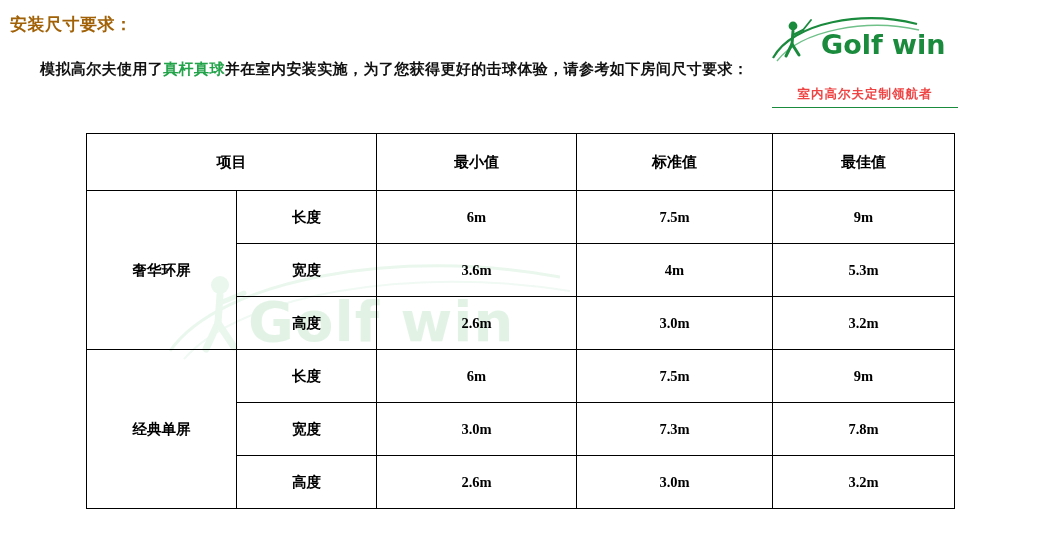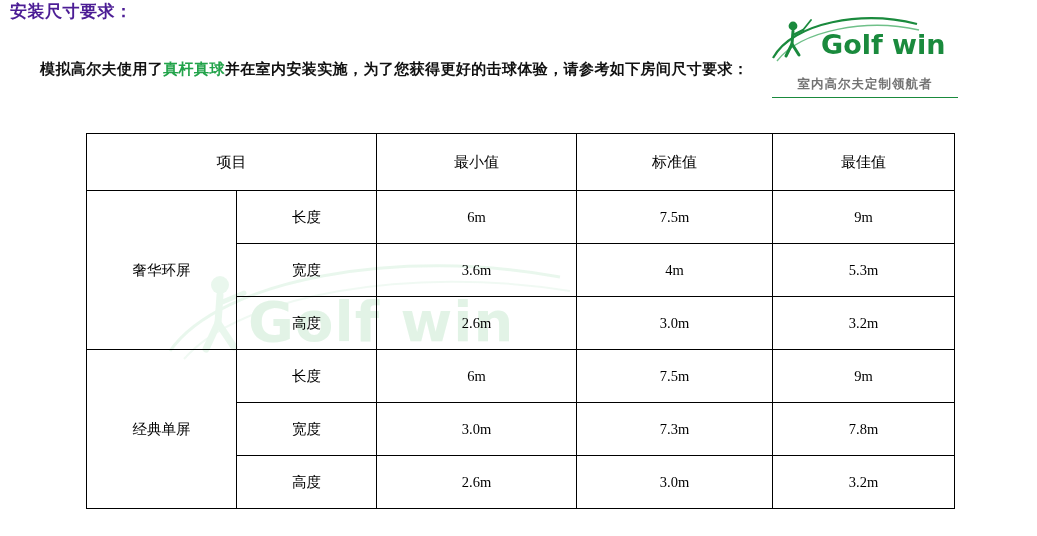--- a/index.html
+++ b/index.html
@@ -13,25 +13,25 @@
     font-family: "Liberation Sans", sans-serif;
     color: #000000;
     position: relative;
     overflow: hidden;
   }
 
   
   .page-title {
     position: absolute;
     left: 10px;
-    top: 0;
+    top: 13px;
     font-size: 17px;
     font-weight: bold;
     letter-spacing: 0.5px;
-    color: #4c1d95;
+    color: #a16207;
   }
 
   
   .intro {
     position: absolute;
     left: 40px;
     top: 60px;
     font-size: 15px;
     font-weight: bold;
     color: #111;
@@ -52,24 +52,24 @@
   }
   .logo-mark {
     position: relative;
     height: 52px;
   }
   .logo-svg {
     display: block;
     margin: 0 auto;
   }
   .logo-sub {
-    margin-top: 10px;
+    margin-top: 20px;
     font-size: 12.5px;
     font-weight: bold;
-    color: #737373;
+    color: #ef4444;
     letter-spacing: 1px;
     font-family: "DejaVu Sans", sans-serif;
   }
   .logo-rule {
     margin: 4px auto 3px auto;
     width: 186px;
     height: 1px;
     background: #1a8a3d;
   }
   .logo-phone {
@@ -109,21 +109,21 @@
     width: 868px;
     border-collapse: collapse;
     table-layout: fixed;
     background: transparent;
     z-index: 5;
   }
   .spec-table td, .spec-table th {
     border: 1px solid #000;
     text-align: center;
     vertical-align: middle;
-    font-weight: normal;
+    font-weight: bold;
     background: transparent;
   }
   .spec-table .hdr td {
     height: 54px;
     font-size: 15px;
     font-family: "Liberation Sans", sans-serif;
   }
   .spec-table tbody td {
     height: 50px;
     font-size: 14.5px;

